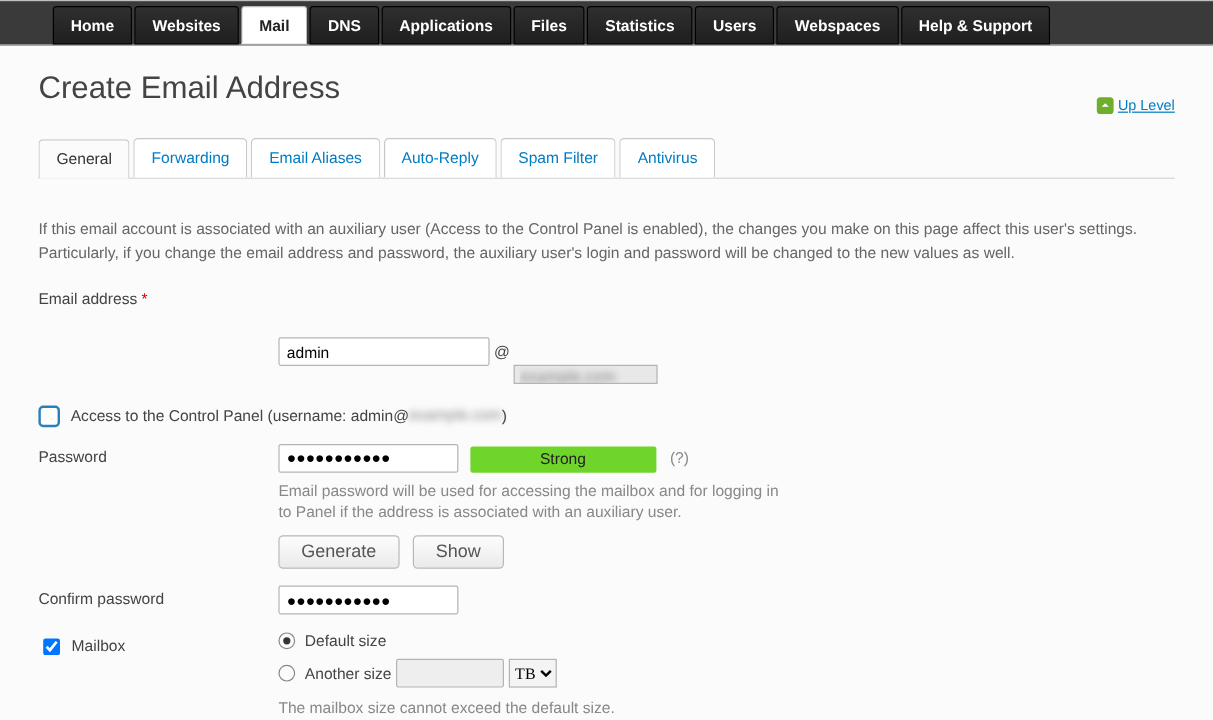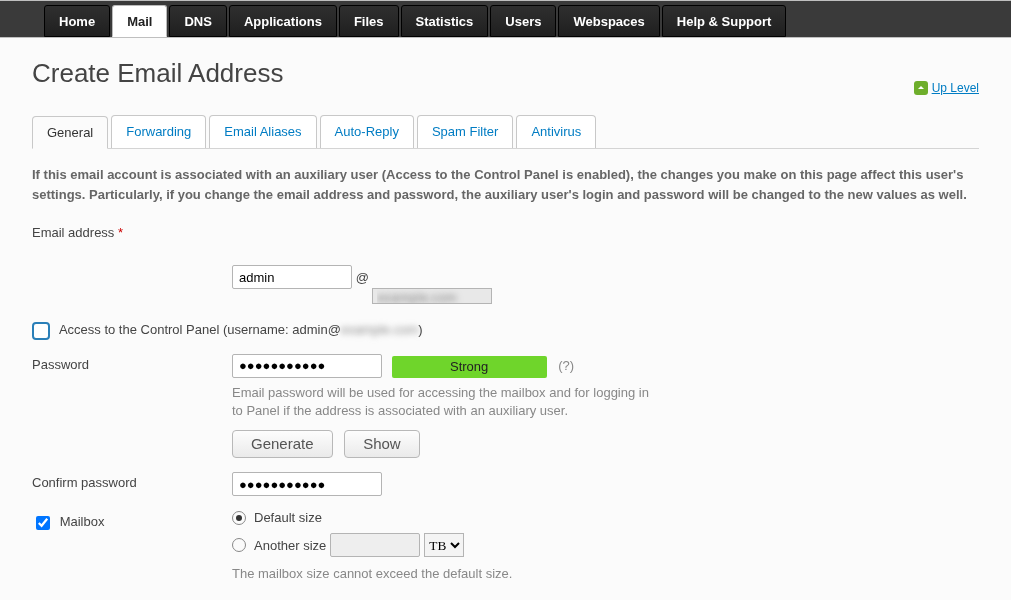--- a/index.html
+++ b/index.html
@@ -88,24 +88,23 @@
   .subtabs .stab.active{
     color:#333;
     font-weight:normal;
     position:relative;
     top:1px;
     background:#fbfbfb;
     border-bottom:1px solid #fbfbfb;
   }
 
   .desc {
-    margin:16px 0 18px 0;
+    margin:32px 0 18px 0;
     color:#666;
     line-height:1.5;
-    font-weight:bold;
   }
 
   .row{
     display:flex;
     align-items:flex-start;
     margin-bottom:14px;
   }
   .row .lbl{
     width:200px;
     padding-top:3px;
@@ -114,21 +113,21 @@
   .req{color:#c00;}
   .ctl{flex:1;}
 
   input[type=text],input[type=password]{
     border:1px solid #b4b4b4;
     border-radius:2px;
     padding:3px 6px;
     font-size:13px;
     height:24px;
   }
-  .email-user{width:120px;margin-top:43px;}
+  .email-user{width:176px;margin-top:43px;}
   .domain-select{
     width:120px;height:16px;border:1px solid #b4b4b4;background:#e8e8e8;
     vertical-align:middle;
     color:transparent;
     text-shadow:0 0 6px #7a7a7a;
     margin-top:35px;
   }
 
   .chk-big{
     width:18px;height:18px;border:2px solid #2a7fb8;border-radius:4px;
@@ -166,20 +165,21 @@
 
   .divider{border:none;border-top:1px solid #e3e3e3;margin:24px 0;}
 
   .blur{filter:blur(3px);color:#888;}
 </style>
 </head>
 <body>
 
 <div class="topbar">
   <div class="tab">Home</div>
+  <div class="tab">Websites</div>
   <div class="tab active">Mail</div>
   <div class="tab">DNS</div>
   <div class="tab">Applications</div>
   <div class="tab">Files</div>
   <div class="tab">Statistics</div>
   <div class="tab">Users</div>
   <div class="tab">Webspaces</div>
   <div class="tab">Help &amp; Support</div>
 </div>
 

